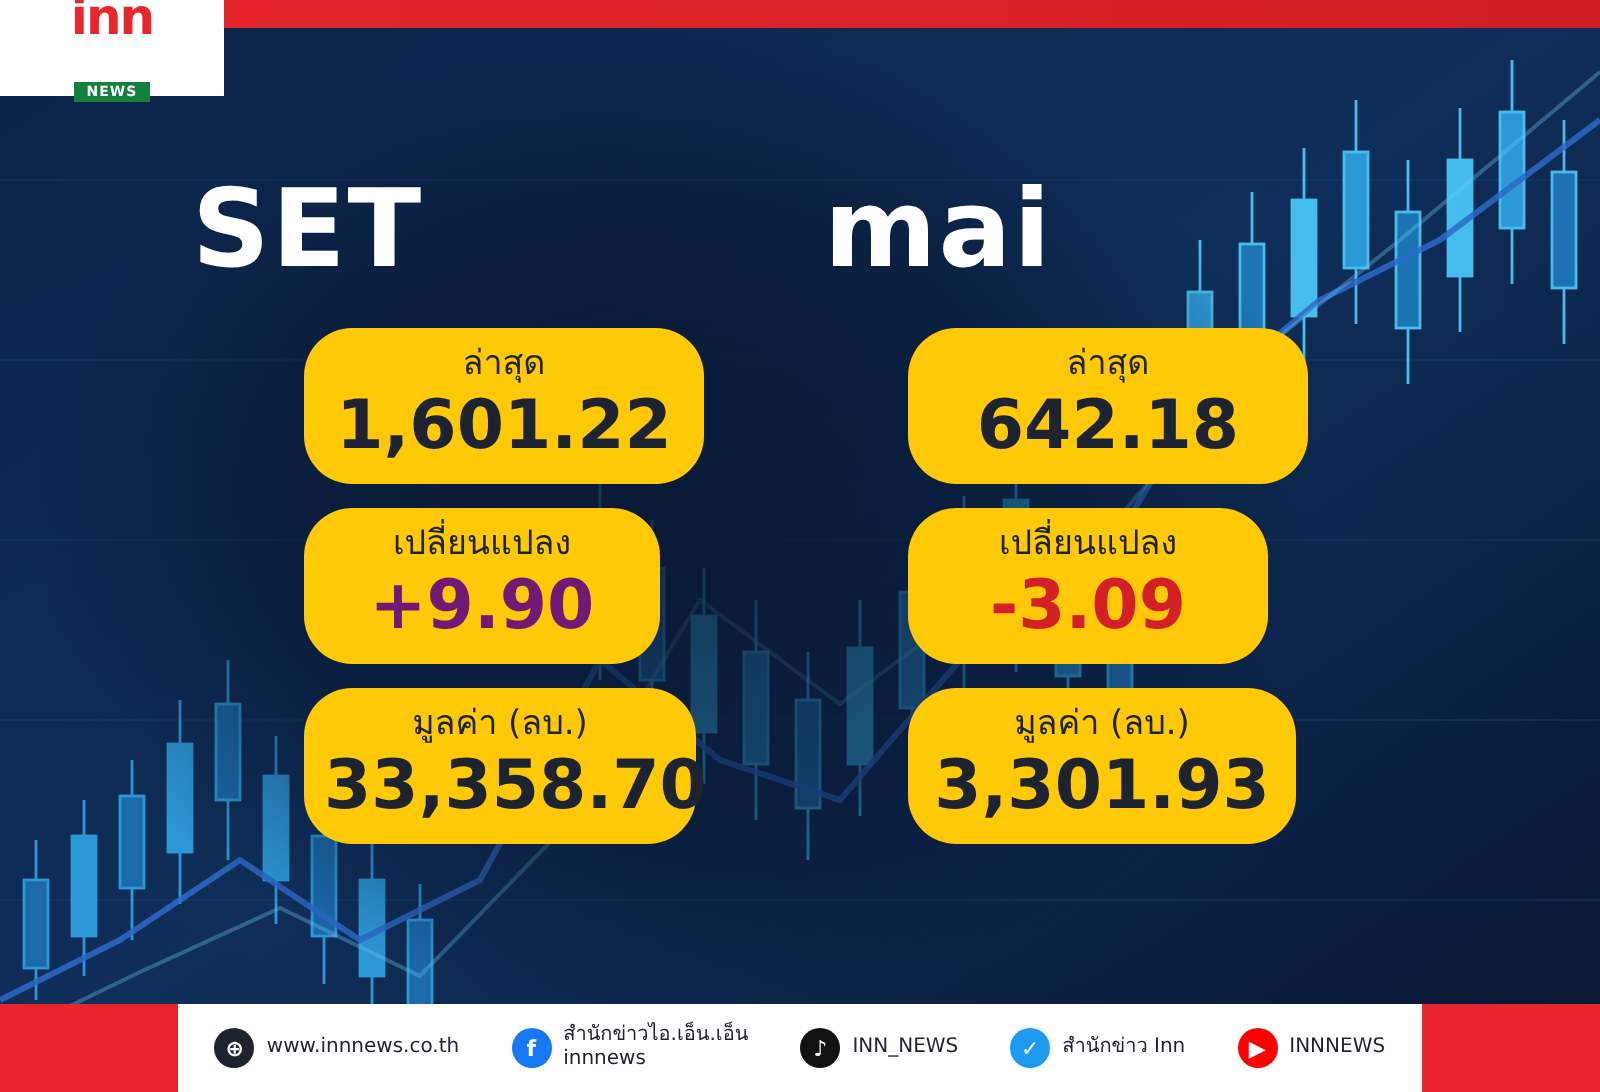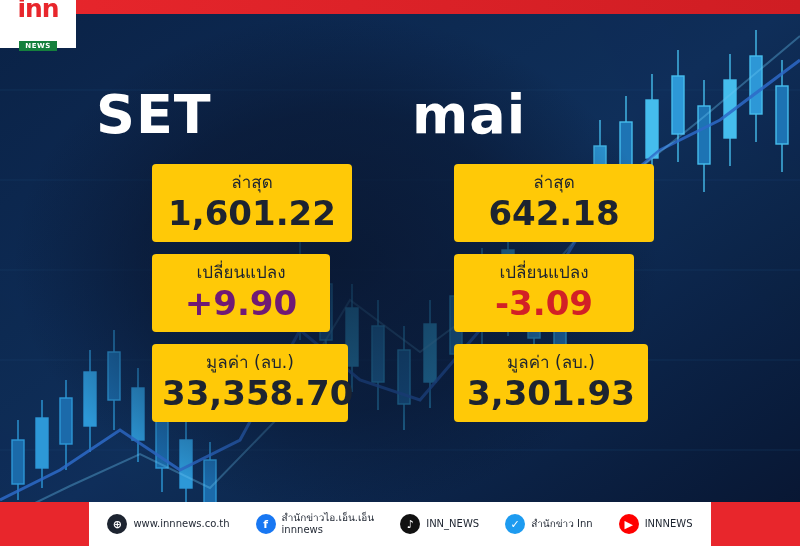--- a/index.html
+++ b/index.html
@@ -16,21 +16,21 @@
       radial-gradient(ellipse 520px 380px at 40% 45%, #12325e 0%, #0d2448 45%, #09132c 100%);
     overflow: hidden;
   }
   
   .topbar {
     position: absolute; left: 0; top: 0; width: 800px; height: 14px;
     background: linear-gradient(90deg, #e8262c 0%, #cf1d23 100%);
   }
   .logo-box {
     position: absolute; left: 0; top: 0;
-    width: 76px; height: 48px;
+    width: 112px; height: 48px;
     background: #ffffff;
     display: flex; flex-direction: column;
     align-items: center; justify-content: center;
     z-index: 20;
     gap: 20px;
   }
   .logo-inn {
     font-family: "DejaVu Sans", sans-serif;
     font-weight: bold; font-size: 25px; line-height: 22px;
     color: #e8262c; letter-spacing: -1px;
@@ -55,21 +55,21 @@
   .index-title {
     font-family: "DejaVu Sans", sans-serif;
     font-weight: bold;
     font-size: 54px; line-height: 58px;
     color: #ffffff;
     letter-spacing: 1px;
   }
   .card {
     margin: 0 auto;
     background: #FFC907;
-    border-radius: 4px;
+    border-radius: 24px;
     text-align: center;
     padding: 7px 10px 9px 10px;
   }
   .card-label {
     font-size: 17px; color: #1d2430; font-weight: normal;
     line-height: 22px;
   }
   .card-value {
     font-size: 34px; line-height: 40px; font-weight: bold;
     color: #1d2430;

